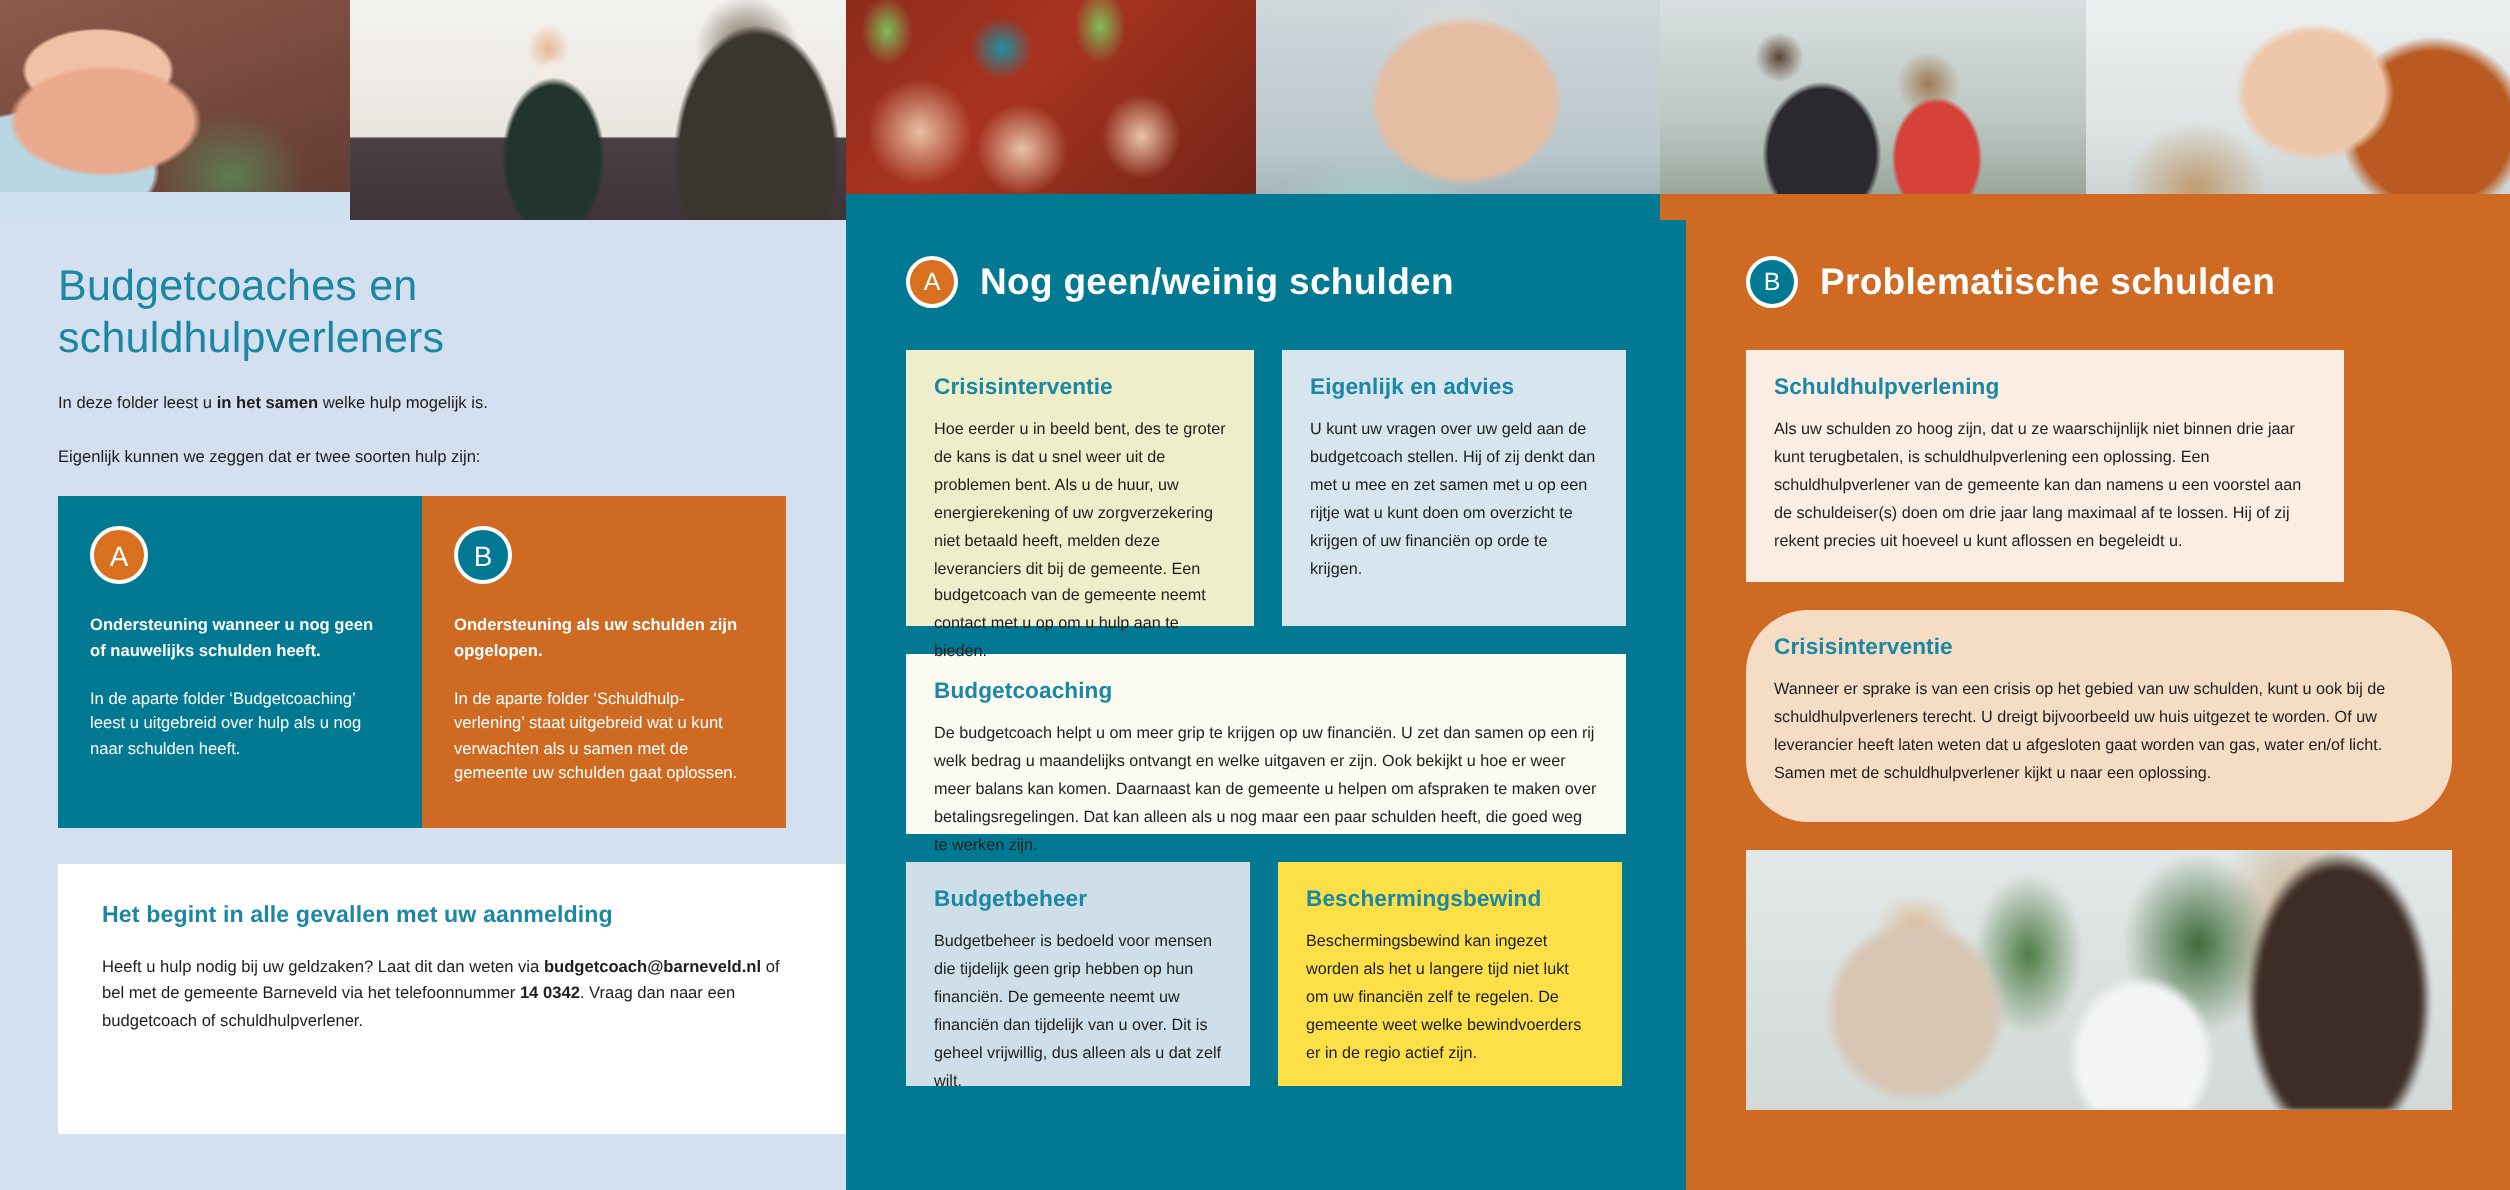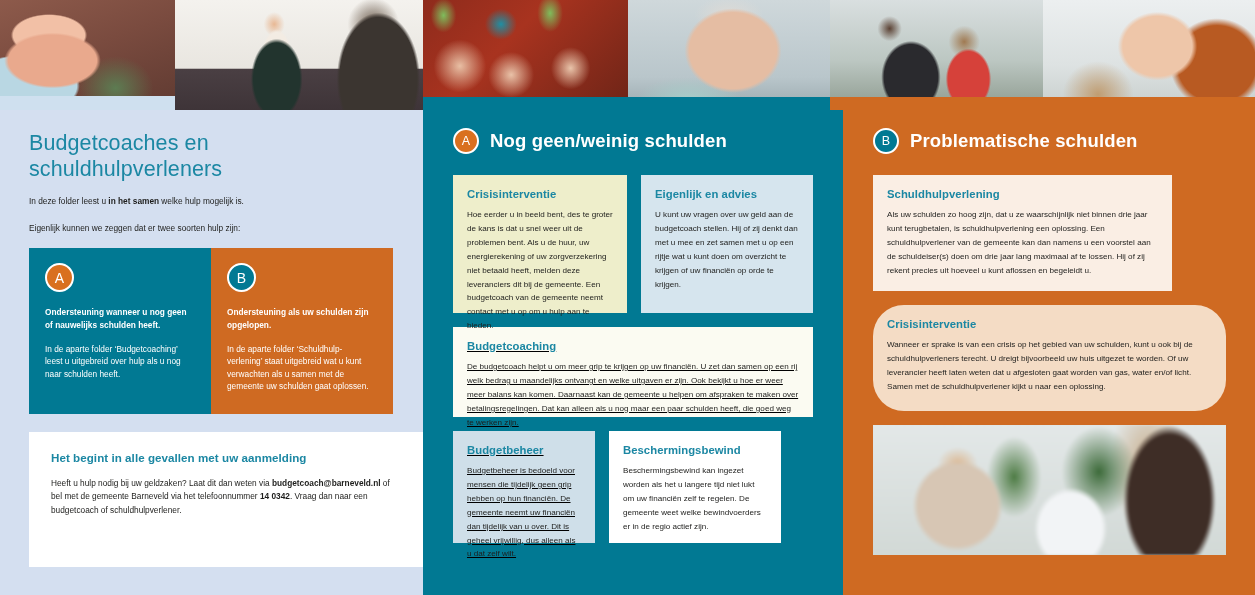--- a/index.html
+++ b/index.html
@@ -147,32 +147,32 @@
   .hbadge.orange { background: #d9701f; }
   .hbadge.teal { background: #017993; }
   .col-header .htext { color: #ffffff; font-size: 18.5px; font-weight: 700; letter-spacing: .15px; }
 
   
   .card { padding: 13px 14px 14px 14px; }
   .card h3 { font-size: 11.3px; font-weight: 700; color: #1b87a3; margin-bottom: 8px; letter-spacing: .05px; }
   .card p { font-size: 8.1px; line-height: 1.72; color: #1d1d1b; }
   .card.cream { background: #eeeecb; }
   .card.ice   { background: #d6e5ee; }
-  .card.white { background: #fbfbf2; text-decoration: underline; }
+  .card.white { background: #fbfbf2; }
   .card.paleblue { background: #cfdfe9; }
-  .card.offwhite { background: #ffffff; }
+  .card.offwhite { background: #fde047; }
   .card.linen { background: #faeee4; }
   .card.peach { background: #f4dcc5; }
 
   .row2 { display: flex; gap: 14px; }
   .mid-top .c1 { width: 174px; height: 138px; }
   .mid-top .c2 { width: 172px; height: 138px; }
   .mid-mid { margin-top: 14px; width: 360px; height: 90px; }
   .mid-bot { margin-top: 14px; }
-  .mid-bot .c1 { width: 142px; height: 112px; text-decoration: underline; }
+  .mid-bot .c1 { width: 172px; height: 112px; }
   .mid-bot .c2 { width: 172px; height: 112px; }
 
   .right-c1 { width: 299px; height: 116px; }
   .right-c2 { margin-top: 14px; width: 353px; height: 106px; border-radius: 31px; }
 
   .photo-card {
     margin-top: 14px; width: 353px; height: 130px; overflow: hidden; position: relative;
     background: linear-gradient(180deg, #dfe5e3 0%, #cfd8d2 100%);
   }
   .photo-card .scene { position: absolute; inset: 0; background:

